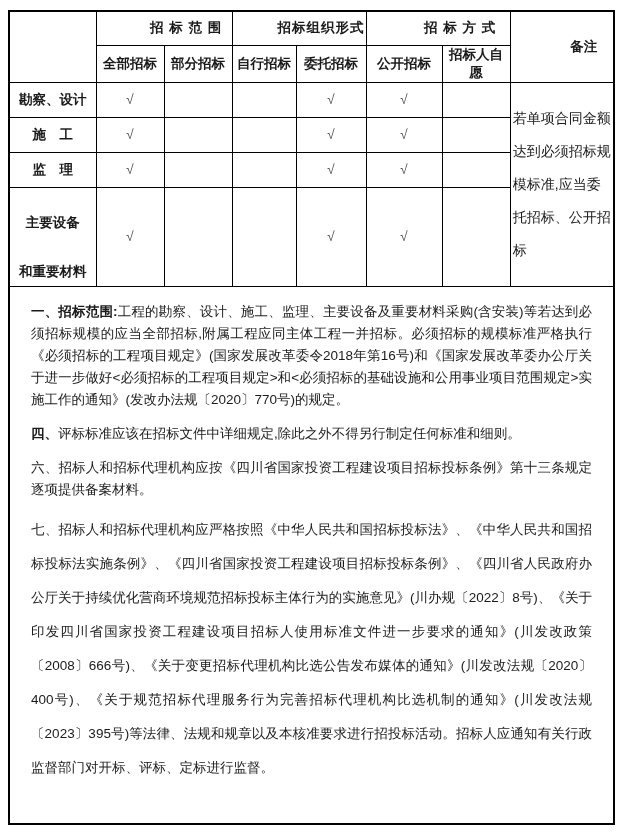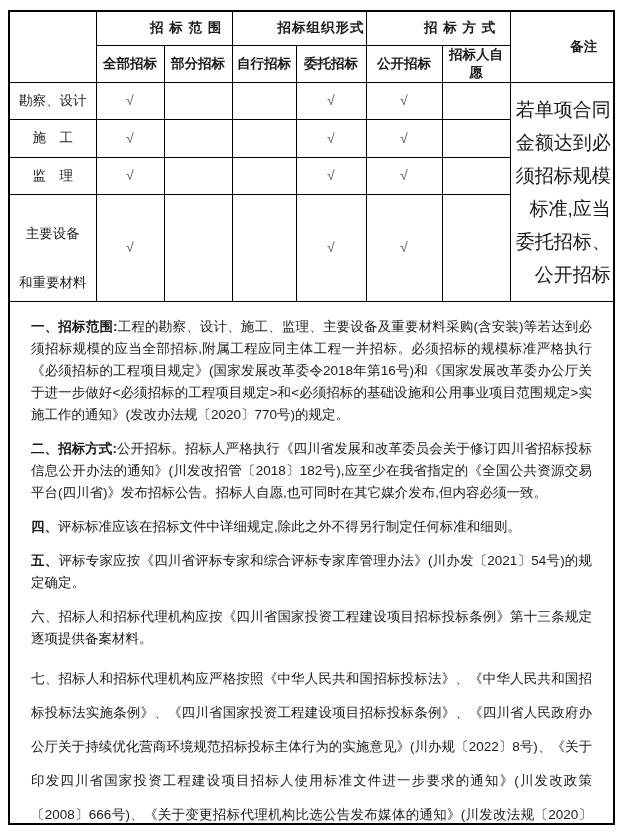--- a/index.html
+++ b/index.html
@@ -16,28 +16,28 @@
   table.grid{width:100%;border-collapse:collapse;table-layout:fixed;}
   .grid td{
     border:1px solid #000;padding:0;text-align:center;vertical-align:middle;
     font-size:13.5px;overflow:hidden;
   }
   .grid tr:first-child>td{border-top:0;padding-left:44px;}
   .grid td.edge-l{border-left:0;}
   .grid td.edge-r{border-right:0;}
   .gh{font-weight:bold;font-size:14px;letter-spacing:1px;}
   .sh{font-weight:bold;font-size:13px;margin-left:24px;}
-  .rowlab{font-weight:normal;font-size:14px;}
+  .rowlab{font-weight:bold;font-size:14px;}
   .rowlab .ln{display:block;line-height:29px;margin-top:20px;}
   .check{color:#555;font-size:14px;}
   .remark-h{font-weight:bold;font-size:14px;vertical-align:bottom;padding-bottom:9px;font-family:Liberation Serif, serif;}
   .remark-cell{vertical-align:middle;}
   .remark-text{
-    width:98px;margin:10px auto;font-size:19px;line-height:33px;
-    text-align:right;word-break:break-all;color:#1a1a1a;
+    width:98px;margin:10px auto;font-size:14px;line-height:33px;
+    text-align:left;word-break:break-all;color:#1a1a1a;
   }
   
   .notes{padding:2px 9px 0 9px;}
   .notes-title{font-weight:bold;font-size:13.5px;line-height:22px;}
   .notes p{margin:12px;font-size:13.5px;line-height:22px;text-align:justify;}
   .notes p b{font-weight:bold;}
   .notes p.wide{line-height:34px;margin-top:6px;}
 </style>
 </head>
 <body>
@@ -111,21 +111,19 @@
       <td class="check"></td>
       <td class="check">√</td>
       <td class="check">√</td>
       <td class="check"></td>
     </tr>
   </tbody>
     </table>
 
   <div class="notes">
     <p><b>一、招标范围:</b><span>工程的勘察、设计、施工、监理、主要设备及重要材料采购(含安装)等若达到必须招标规模的应当全部招标,附属工程应同主体工程一并招标。必须招标的规模标准严格执行《必须招标的工程项目规定》(国家发展改革委令2018年第16号)和《国家发展改革委办公厅关于进一步做好&lt;必须招标的工程项目规定&gt;和&lt;必须招标的基础设施和公用事业项目范围规定&gt;实施工作的通知》(发改办法规〔2020〕770号)的规定。</span></p>
-    <p><b>二、招标方式:</b><span>公开招标。招标人严格执行《四川省发展和改革委员会关于修订四川省招标投标信息公开办法的通知》(川发改招管〔2018〕182号),应至少在我省指定的《全国公共资源交易平台(四川省)》发布招标公告。招标人自愿,也可同时在其它媒介发布,但内容必须一致。</span></p>
     <p><b>四、</b><span>评标标准应该在招标文件中详细规定,除此之外不得另行制定任何标准和细则。</span></p>
-    <p><b>五、</b><span>评标专家应按《四川省评标专家和综合评标专家库管理办法》(川办发〔2021〕54号)的规定确定。</span></p>
     <p><span>六、招标人和招标代理机构应按《四川省国家投资工程建设项目招标投标条例》第十三条规定逐项提供备案材料。</span></p>
     <p class="wide"><span>七、招标人和招标代理机构应严格按照《中华人民共和国招标投标法》、《中华人民共和国招标投标法实施条例》、《四川省国家投资工程建设项目招标投标条例》、《四川省人民政府办公厅关于持续优化营商环境规范招标投标主体行为的实施意见》(川办规〔2022〕8号)、《关于印发四川省国家投资工程建设项目招标人使用标准文件进一步要求的通知》(川发改政策〔2008〕666号)、《关于变更招标代理机构比选公告发布媒体的通知》(川发改法规〔2020〕400号)、《关于规范招标代理服务行为完善招标代理机构比选机制的通知》(川发改法规〔2023〕395号)等法律、法规和规章以及本核准要求进行招投标活动。招标人应通知有关行政监督部门对开标、评标、定标进行监督。</span></p>
 
   </div>
 
 </div>
 
 </body></html>

